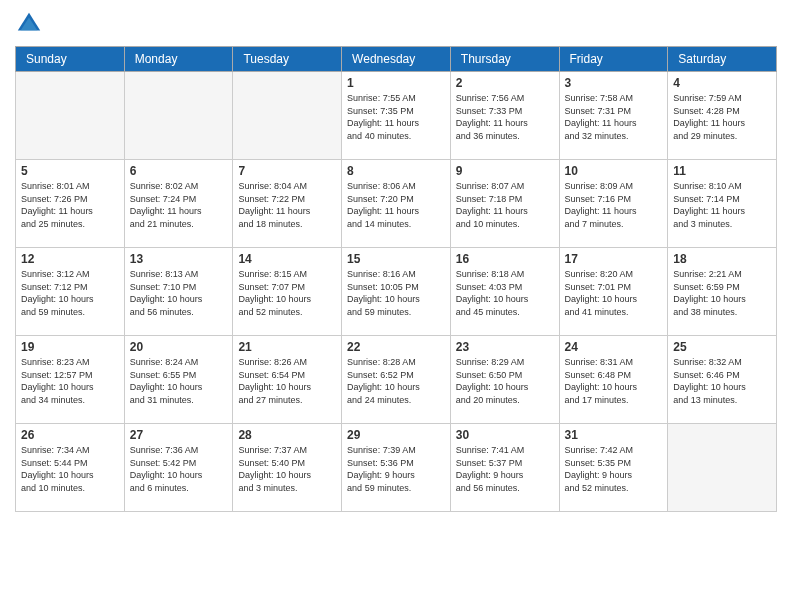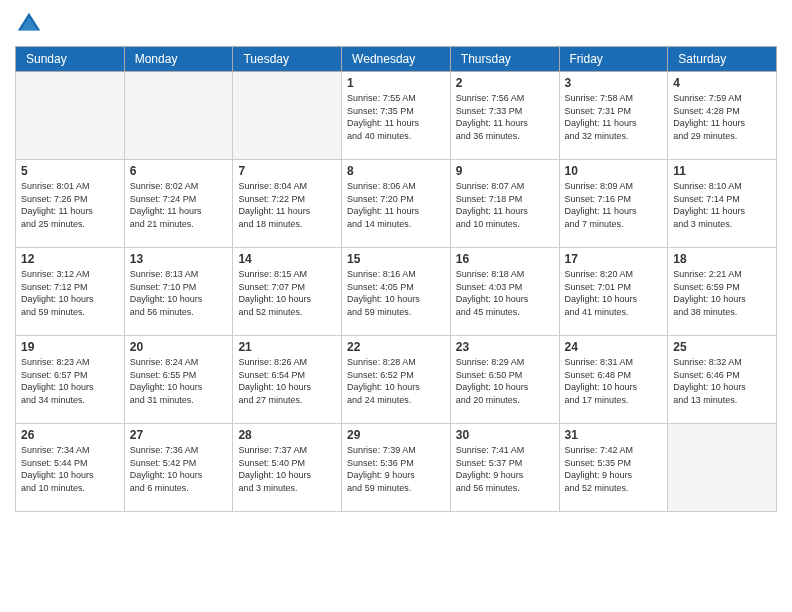--- a/index.html
+++ b/index.html
@@ -224,21 +224,21 @@
           <td>
             <span class="day-num">14</span>
             <div class="cell-text">Sunrise: 8:15 AM</div>
             <div class="cell-text">Sunset: 7:07 PM</div>
             <div class="cell-text">Daylight: 10 hours</div>
             <div class="cell-text">and 52 minutes.</div>
           </td>
           <td>
             <span class="day-num">15</span>
             <div class="cell-text">Sunrise: 8:16 AM</div>
-            <div class="cell-text">Sunset: 4:05 PM</div>
+            <div class="cell-text">Sunset: 10:05 PM</div>
             <div class="cell-text">Daylight: 10 hours</div>
             <div class="cell-text">and 59 minutes.</div>
           </td>
           <td>
             <span class="day-num">16</span>
             <div class="cell-text">Sunrise: 8:18 AM</div>
             <div class="cell-text">Sunset: 4:03 PM</div>
             <div class="cell-text">Daylight: 10 hours</div>
             <div class="cell-text">and 45 minutes.</div>
           </td>
@@ -254,21 +254,21 @@
             <div class="cell-text">Sunrise: 2:21 AM</div>
             <div class="cell-text">Sunset: 6:59 PM</div>
             <div class="cell-text">Daylight: 10 hours</div>
             <div class="cell-text">and 38 minutes.</div>
           </td>
         </tr>
         <tr>
           <td>
             <span class="day-num">19</span>
             <div class="cell-text">Sunrise: 8:23 AM</div>
-            <div class="cell-text">Sunset: 6:57 PM</div>
+            <div class="cell-text">Sunset: 12:57 PM</div>
             <div class="cell-text">Daylight: 10 hours</div>
             <div class="cell-text">and 34 minutes.</div>
           </td>
           <td>
             <span class="day-num">20</span>
             <div class="cell-text">Sunrise: 8:24 AM</div>
             <div class="cell-text">Sunset: 6:55 PM</div>
             <div class="cell-text">Daylight: 10 hours</div>
             <div class="cell-text">and 31 minutes.</div>
           </td>

